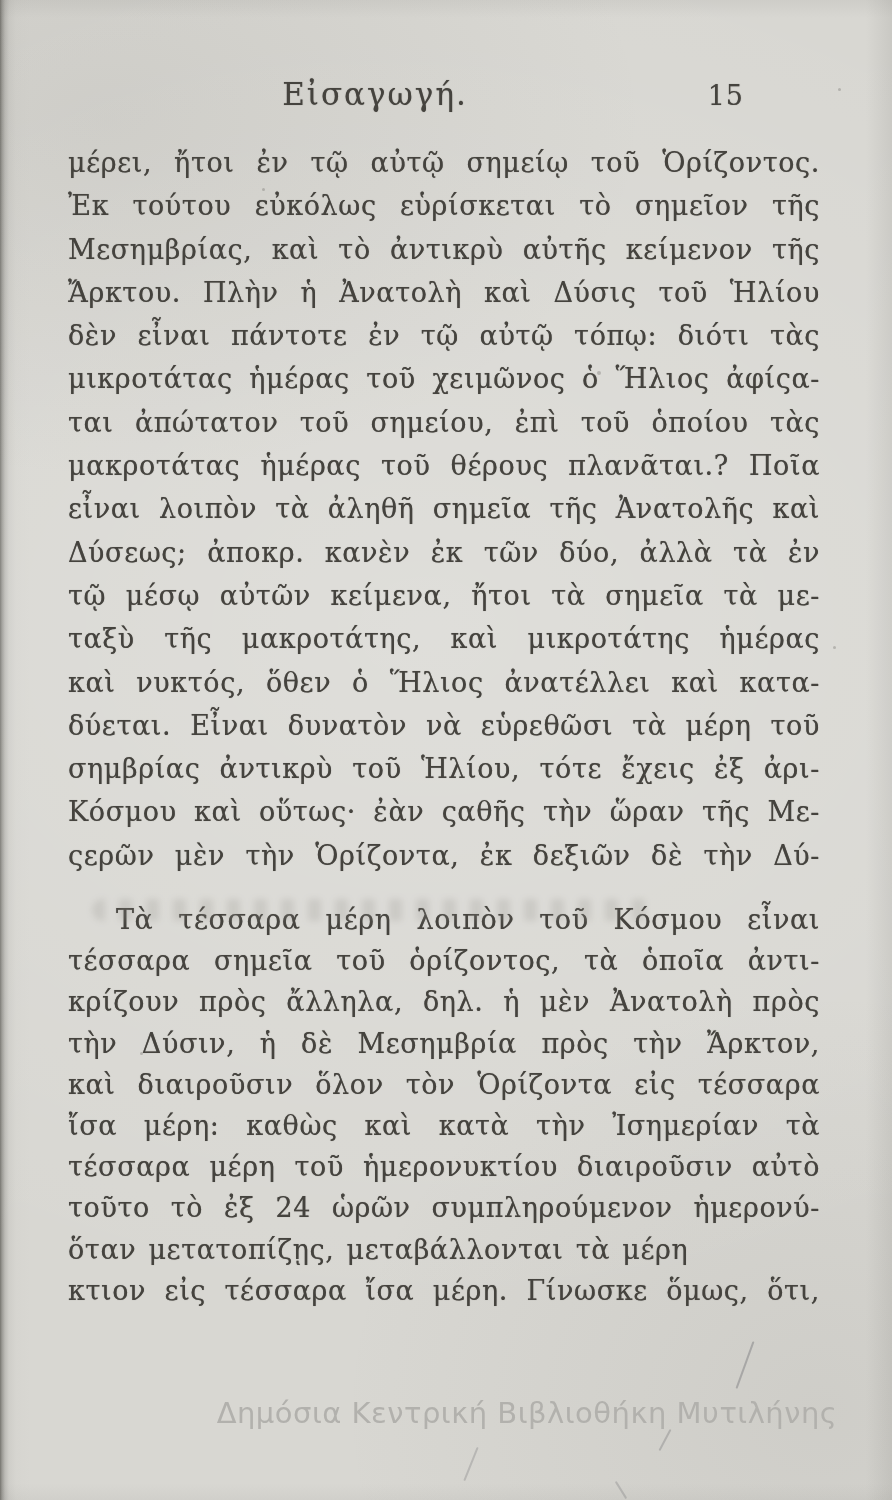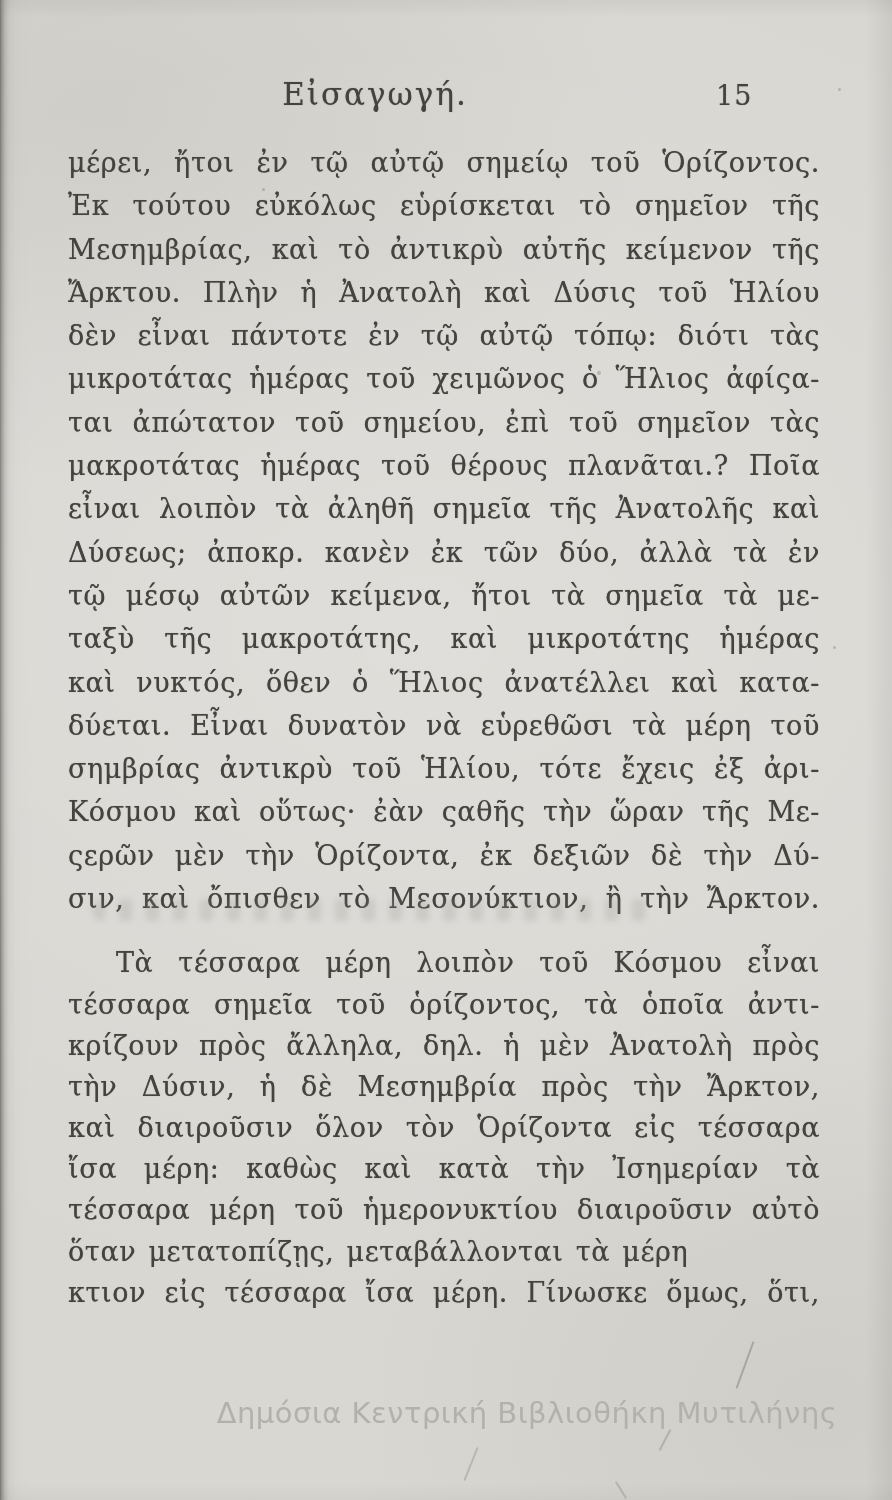--- a/index.html
+++ b/index.html
@@ -27,22 +27,22 @@
     top: 76px; left: 0; width: 892px;
     text-align: center;
     transform: translateX(-71px);
     font-size: 31px;
     letter-spacing: 2px;
     color: var(--ink, #45433e);
     text-shadow: 0 0 1px rgba(64,62,57,0.55);
   }
   .pagenum {
     position: absolute;
-    top: 80px; left: 716px; width: 60px;
-    text-align: left;
+    top: 80px; left: 684px; width: 60px;
+    text-align: right;
     font-size: 27px;
     letter-spacing: 1px;
     text-shadow: 0 0 1px rgba(64,62,57,0.5);
   }
   .textblock {
     position: absolute;
     left: 68px; top: 141px;
     width: 752px;
     font-size: 27px;
     letter-spacing: 0.6px;
@@ -105,42 +105,42 @@
   <div class="pagenum">15</div>
 
   <div class="textblock">
     <div class="para para1">
       <div class="ln">μέρει, ἤτοι ἐν τῷ αὐτῷ σημείῳ τοῦ Ὁρίζοντος.</div>
       <div class="ln">Ἐκ τούτου εὐκόλως εὑρίσκεται τὸ σημεῖον τῆς</div>
       <div class="ln">Μεσημβρίας, καὶ τὸ ἀντικρὺ αὐτῆς κείμενον τῆς</div>
       <div class="ln">Ἄρκτου. Πλὴν ἡ Ἀνατολὴ καὶ Δύσις τοῦ Ἡλίου</div>
       <div class="ln">δὲν εἶναι πάντοτε ἐν τῷ αὐτῷ τόπῳ: διότι τὰς</div>
       <div class="ln">μικροτάτας ἡμέρας τοῦ χειμῶνος ὁ Ἥλιος ἀφίςα-</div>
-      <div class="ln">ται ἀπώτατον τοῦ σημείου, ἐπὶ τοῦ σημεῖον τὰς</div>
+      <div class="ln">ται ἀπώτατον τοῦ σημείου, ἐπὶ τοῦ ὁποίου τὰς</div>
       <div class="ln">μακροτάτας ἡμέρας τοῦ θέρους πλανᾶται.? Ποῖα</div>
       <div class="ln">εἶναι λοιπὸν τὰ ἀληθῆ σημεῖα τῆς Ἀνατολῆς καὶ</div>
       <div class="ln">Δύσεως; ἀποκρ. κανὲν ἐκ τῶν δύο, ἀλλὰ τὰ ἐν</div>
       <div class="ln">τῷ μέσῳ αὐτῶν κείμενα, ἤτοι τὰ σημεῖα τὰ με-</div>
       <div class="ln">ταξὺ τῆς μακροτάτης, καὶ μικροτάτης ἡμέρας</div>
       <div class="ln">καὶ νυκτός, ὅθεν ὁ Ἥλιος ἀνατέλλει καὶ κατα-</div>
       <div class="ln">δύεται. Εἶναι δυνατὸν νὰ εὑρεθῶσι τὰ μέρη τοῦ</div>
       <div class="ln">σημβρίας ἀντικρὺ τοῦ Ἡλίου, τότε ἔχεις ἐξ ἀρι-</div>
       <div class="ln">Κόσμου καὶ οὕτως· ἐὰν ςαθῆς τὴν ὥραν τῆς Με-</div>
       <div class="ln">ςερῶν μὲν τὴν Ὁρίζοντα, ἐκ δεξιῶν δὲ τὴν Δύ-</div>
-      <div class="ln">σιν, καὶ ὄπισθεν τὸ Μεσονύκτιον, ἢ τὴν Ἄρκτον.</div>
     </div>
 
     <div class="para para2">
       <div class="ln indent">Τὰ τέσσαρα μέρη λοιπὸν τοῦ Κόσμου εἶναι</div>
       <div class="ln">τέσσαρα σημεῖα τοῦ ὁρίζοντος, τὰ ὁποῖα ἀντι-</div>
       <div class="ln">κρίζουν πρὸς ἄλληλα, δηλ. ἡ μὲν Ἀνατολὴ πρὸς</div>
       <div class="ln">τὴν Δύσιν, ἡ δὲ Μεσημβρία πρὸς τὴν Ἄρκτον,</div>
       <div class="ln">καὶ διαιροῦσιν ὅλον τὸν Ὁρίζοντα εἰς τέσσαρα</div>
       <div class="ln">ἴσα μέρη: καθὼς καὶ κατὰ τὴν Ἰσημερίαν τὰ</div>
       <div class="ln">τέσσαρα μέρη τοῦ ἡμερονυκτίου διαιροῦσιν αὐτὸ</div>
+      <div class="ln">τοῦτο τὸ ἐξ 24 ὡρῶν συμπληρούμενον ἡμερονύ-</div>
       <div class="ln short">ὅταν μετατοπίζῃς, μεταβάλλονται τὰ μέρη</div>
       <div class="ln">κτιον εἰς τέσσαρα ἴσα μέρη. Γίνωσκε ὅμως, ὅτι,</div>
     </div>
   </div>
 
   <div class="bleed"></div>
 
   <div class="speck" style="left:597px; top:371px; width:4px; height:4px;"></div>
   <div class="speck" style="left:838px; top:88px;  width:3px; height:3px;"></div>
   <div class="speck" style="left:140px; top:1052px;width:3px; height:3px;"></div>

